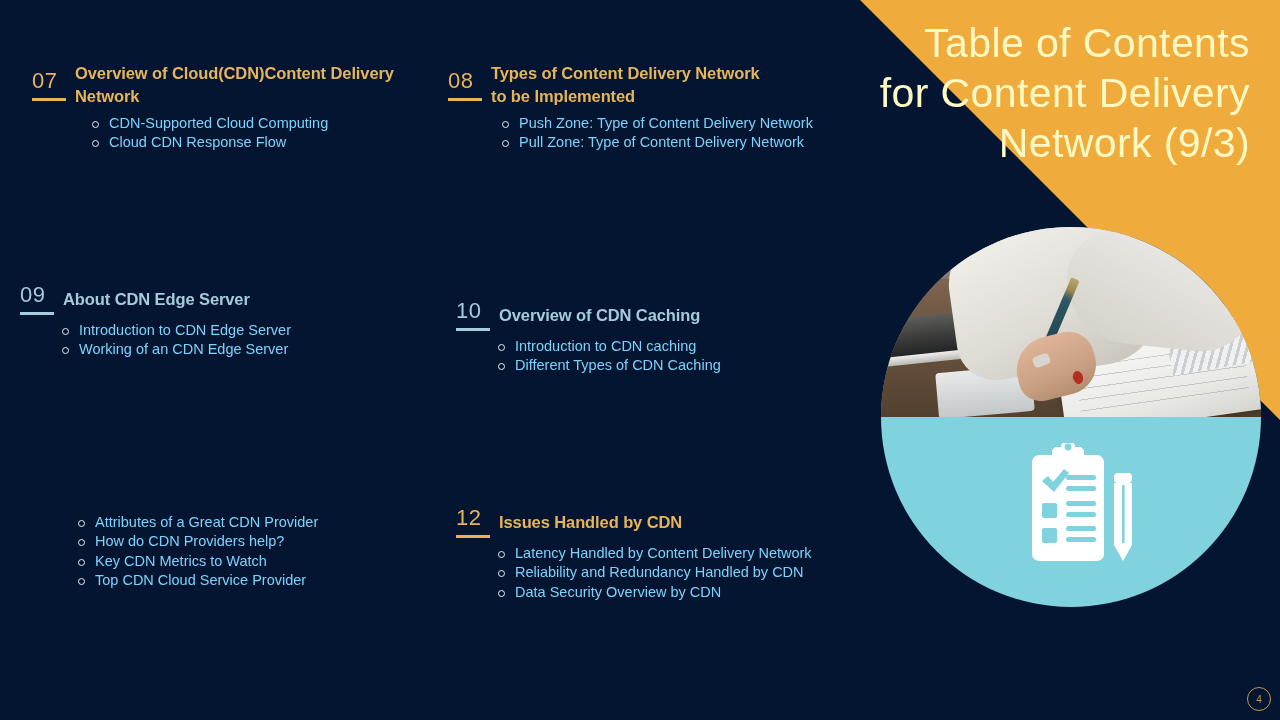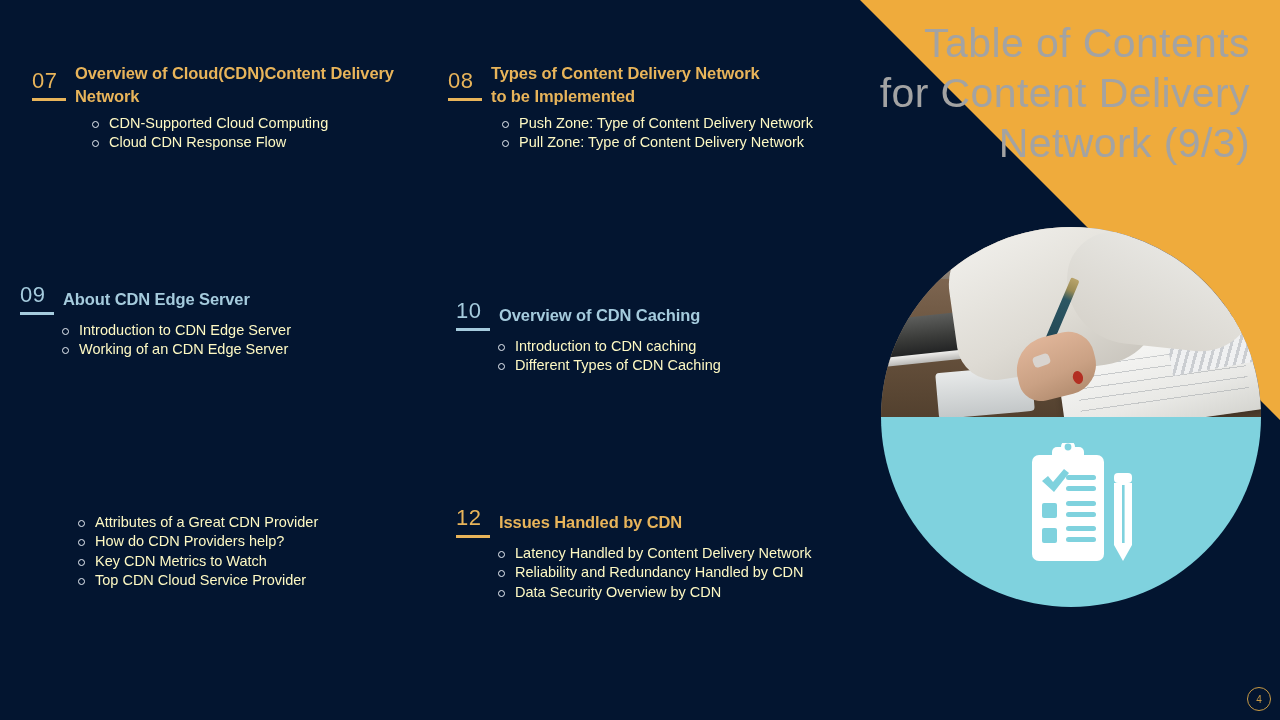--- a/index.html
+++ b/index.html
@@ -177,21 +177,21 @@
     margin-left: 9px;
     letter-spacing: -0.1px;
   }
   .bullets {
     list-style: none;
     margin: 6px 0 0 0;
     padding: 0 0 0 58px;
   }
   .bullets li {
     position: relative;
-    color: #fef9c3;
+    color: #7dd3fc;
     font-size: 14.5px;
     line-height: 19.4px;
     padding-left: 19px;
     white-space: nowrap;
   }
   .bullets li::before {
     content: "";
     position: absolute;
     left: 2px;
     top: 7px;
@@ -210,21 +210,21 @@
   .accent-blue .head-text { color: #a5cbdd; }
   .accent-blue .num-rule { background: #a5cbdd; }
 
   
   .slide-title {
     position: absolute;
     right: 30px;
     top: 18px;
     width: 600px;
     text-align: right;
-    color: #a3a3a3;
+    color: #fef9c3;
     font-size: 41px;
     line-height: 50px;
     font-weight: 300;
     letter-spacing: .4px;
     z-index: 5;
   }
   .slide-title span { display: block; }
 
   
   .page-badge {

